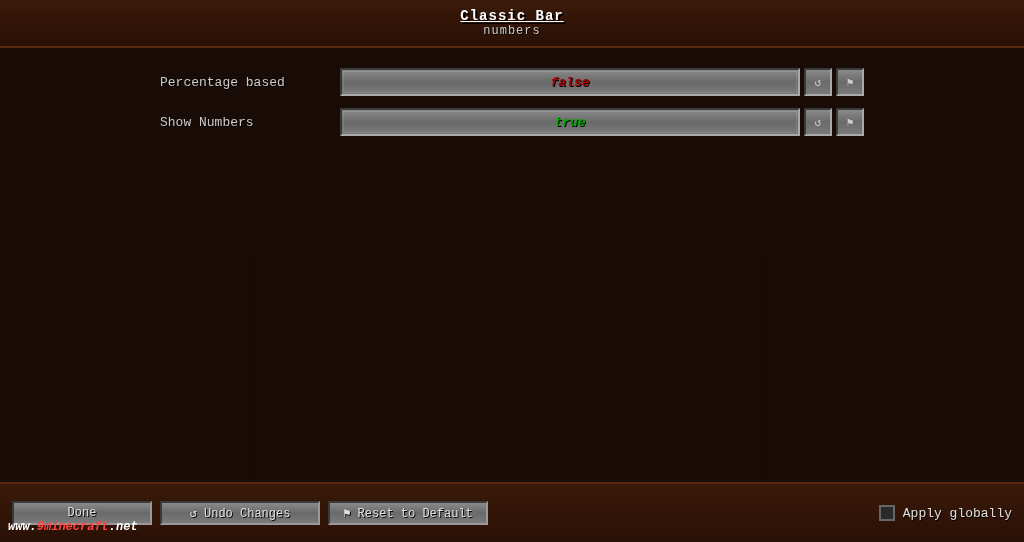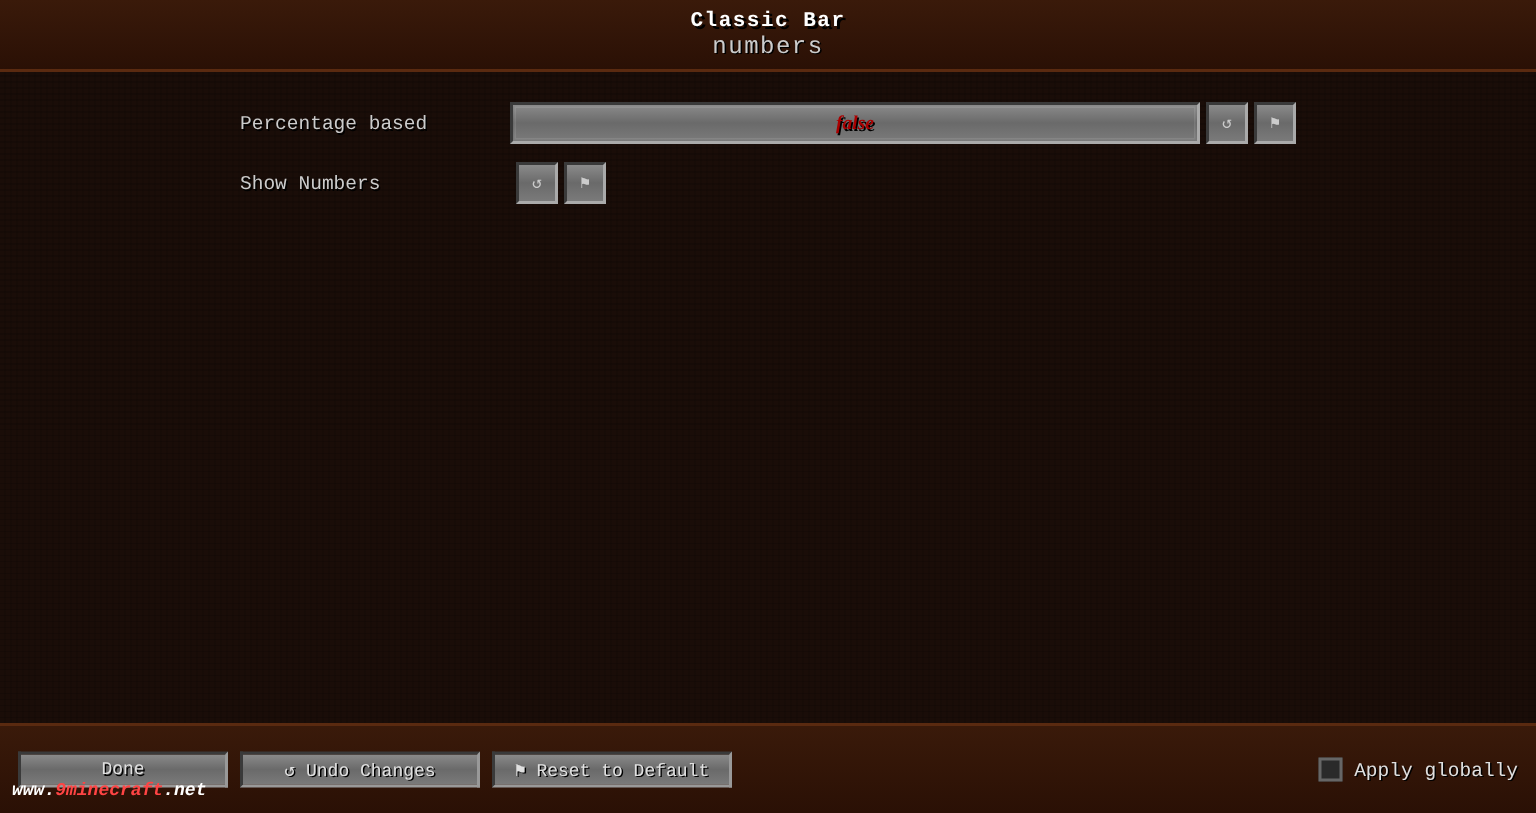--- a/index.html
+++ b/index.html
@@ -49,25 +49,26 @@
       align-items: center;
       justify-content: center;
     }
 
     .title-main {
       color: #ffffff;
       font-size: 14px;
       font-weight: bold;
       letter-spacing: 1px;
       text-shadow: 2px 2px 0px #000;
+      text-decoration: underline;
     }
 
     .title-sub {
       color: #cccccc;
-      font-size: 16px;
+      font-size: 12px;
       letter-spacing: 1px;
       text-shadow: 1px 1px 0px #000;
     }
 
     
     .settings-area {
       position: absolute;
       top: 48px;
       left: 0;
       right: 0;
@@ -95,21 +96,20 @@
       height: 28px;
       background: linear-gradient(180deg, #8a8a8a 0%, #6a6a6a 50%, #7a7a7a 100%);
       border: 2px solid #3a3a3a;
       border-right-color: #aaaaaa;
       border-bottom-color: #aaaaaa;
       display: flex;
       align-items: center;
       justify-content: center;
       cursor: pointer;
       position: relative;
-      font-family: Liberation Serif, serif;
     }
 
     .setting-toggle::before {
       content: '';
       position: absolute;
       inset: 1px;
       border: 1px solid rgba(255,255,255,0.1);
     }
 
     .toggle-value-false {
@@ -249,20 +249,23 @@
     <div class="icon-btn">
       <span>↺</span>
     </div>
     <div class="icon-btn">
       <span>⚑</span>
     </div>
   </div>
 
   <div class="setting-row">
     <span class="setting-label">Show Numbers</span>
+    <div class="setting-toggle">
+      <span class="toggle-value-true">true</span>
+    </div>
     <div class="icon-btn">
       <span>↺</span>
     </div>
     <div class="icon-btn">
       <span>⚑</span>
     </div>
   </div>
 </div>
 
 <div class="bottom-bar">

